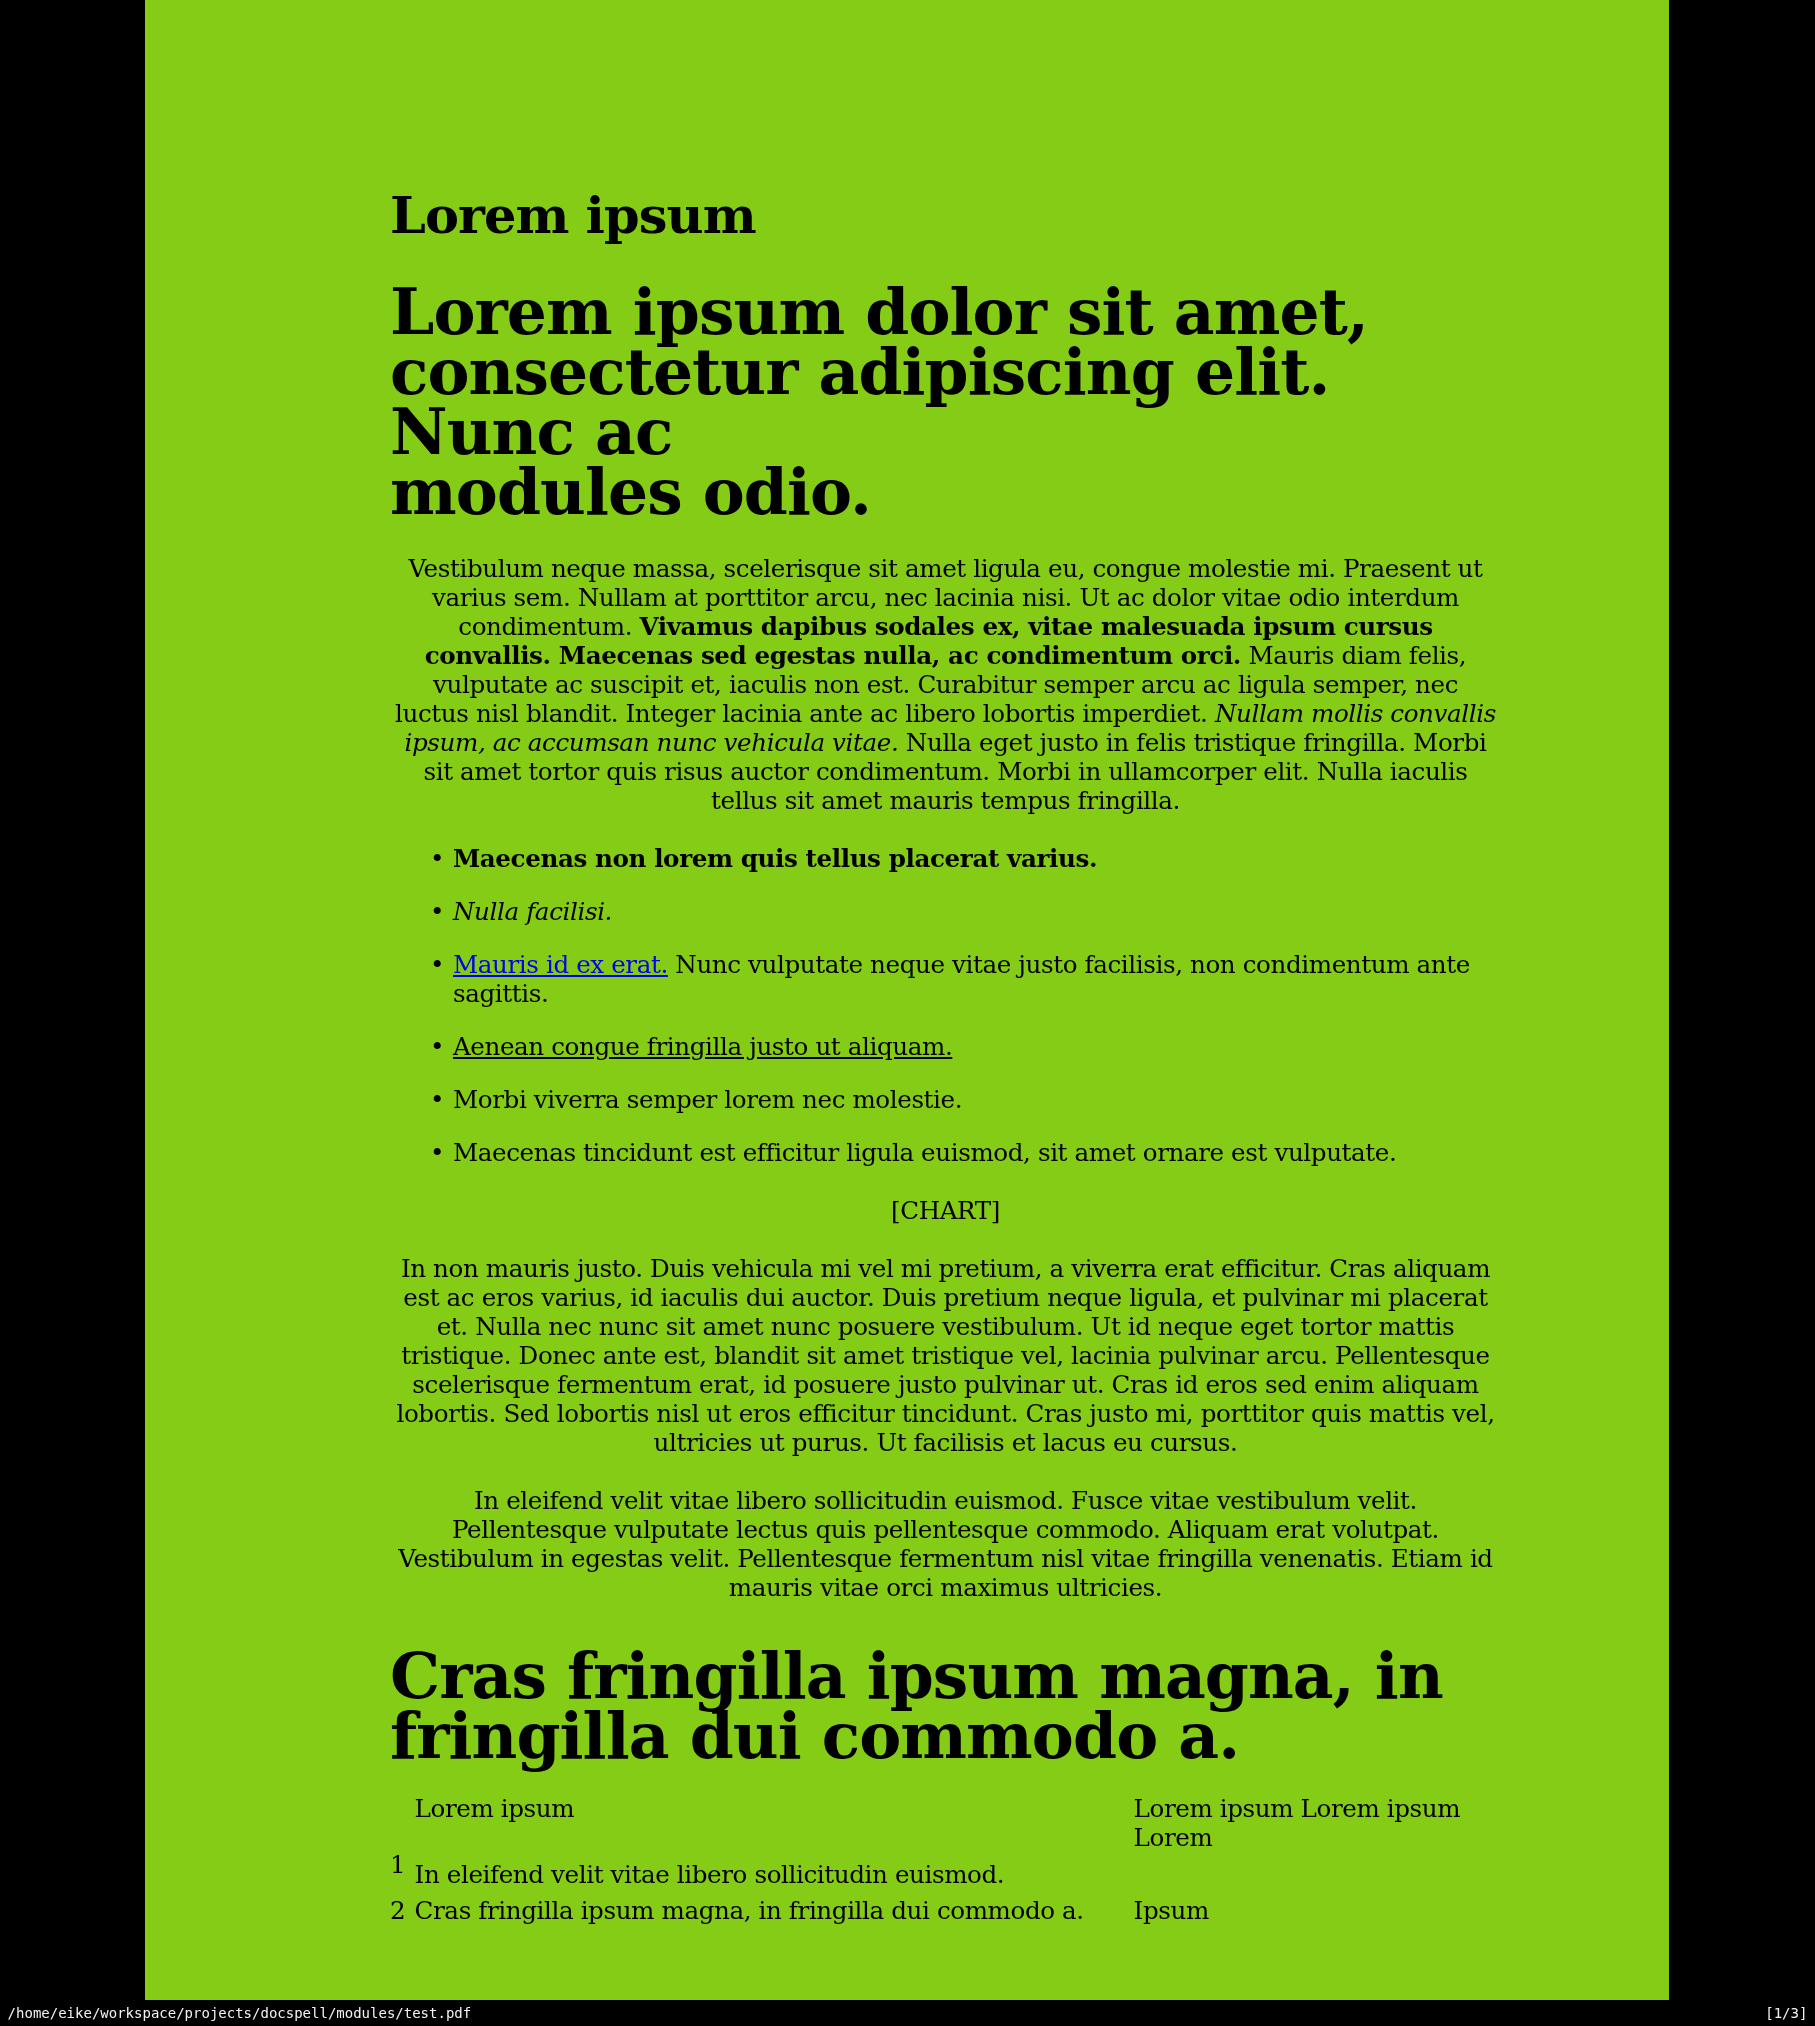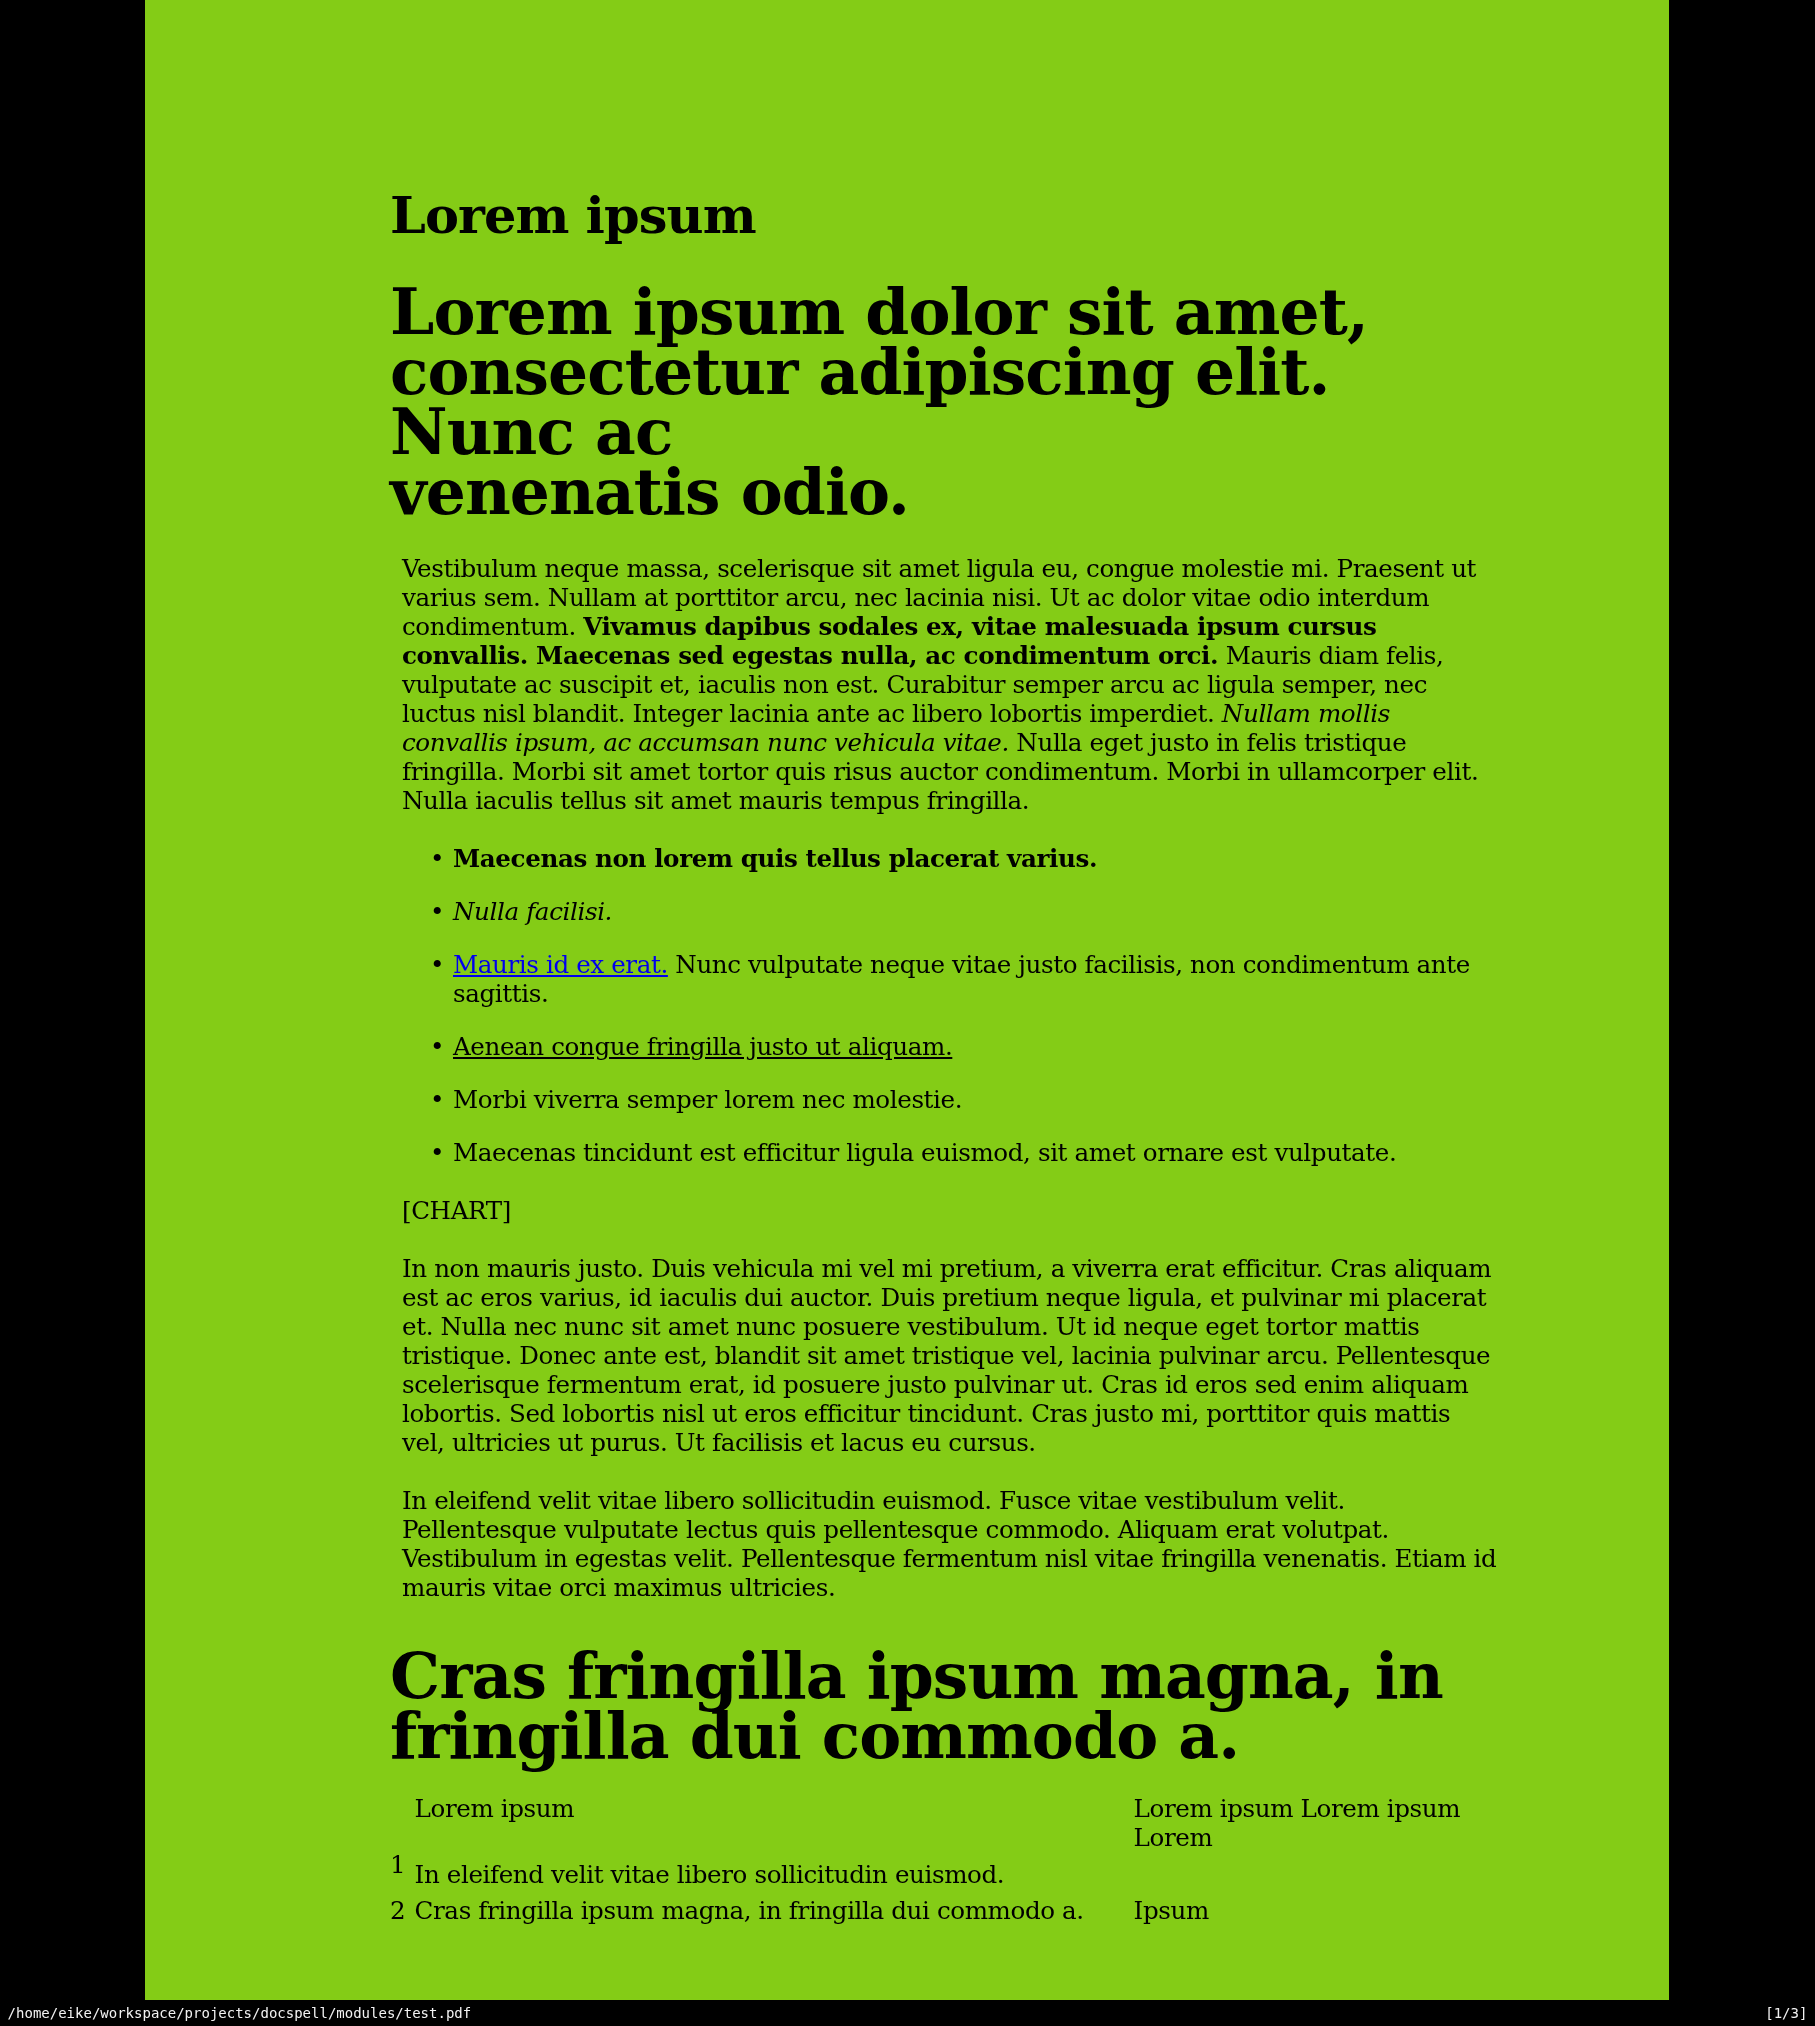--- a/index.html
+++ b/index.html
@@ -38,21 +38,21 @@
     margin: 0 0 38px 0;
   }
   .doc-h2 {
     font-size: 63px;
     line-height: 60px;
     font-weight: bold;
     letter-spacing: -0.9px;
     margin: 0 0 32px 0;
   }
   .doc-h2.second { margin-top: 44px; margin-bottom: 28px; }
-  .para { margin: 0 0 29px 12px; }
+  .para { margin: 0 0 29px 4px; text-align: center; }
   .bullet-list { margin: 0 0 29px 0; padding: 0 0 0 40px; list-style: none; }
   .bullet-list li { position: relative; padding-left: 23px; margin: 0 0 24px 0; }
   .bullet-dot { position: absolute; left: 0; top: 0; }
   .bullet-dot::before { content: "\2022"; }
   .seg-bold { font-weight: bold; }
   .seg-italic { font-style: italic; }
   .seg-underline { text-decoration: underline; color: #000; }
   .seg-link { text-decoration: underline; color: #0000ee; }
   .doc-table { margin: 13.2px 0 0 0; }
   .t-row {
@@ -86,21 +86,21 @@
 <div class="screen">
 
   <div class="pdf-page">
     <div class="content">
 
       <div class="doc-title">Lorem ipsum</div>
 
       <div class="doc-h2">
           <div>Lorem ipsum dolor sit amet,</div>
           <div>consectetur adipiscing elit. Nunc ac</div>
-          <div>venenatis odio.</div>
+          <div>modules odio.</div>
         </div>
 
       <p class="para"><span class="seg-normal">Vestibulum neque massa, scelerisque sit amet ligula eu, congue molestie mi. Praesent ut varius sem. Nullam at porttitor arcu, nec lacinia nisi. Ut ac dolor vitae odio interdum condimentum. </span><span class="seg-bold">Vivamus dapibus sodales ex, vitae malesuada ipsum cursus convallis. Maecenas sed egestas nulla, ac condimentum orci.</span><span class="seg-normal"> Mauris diam felis, vulputate ac suscipit et, iaculis non est. Curabitur semper arcu ac ligula semper, nec luctus nisl blandit. Integer lacinia ante ac libero lobortis imperdiet. </span><span class="seg-italic">Nullam mollis convallis ipsum, ac accumsan nunc vehicula vitae.</span><span class="seg-normal"> Nulla eget justo in felis tristique fringilla. Morbi sit amet tortor quis risus auctor condimentum. Morbi in ullamcorper elit. Nulla iaculis tellus sit amet mauris tempus fringilla.</span></p>
 
 
       <ul class="bullet-list">
         <li>
           <span class="bullet-dot"></span>
           <span><span class="seg-bold">Maecenas non lorem quis tellus placerat varius.</span></span>
         </li>

